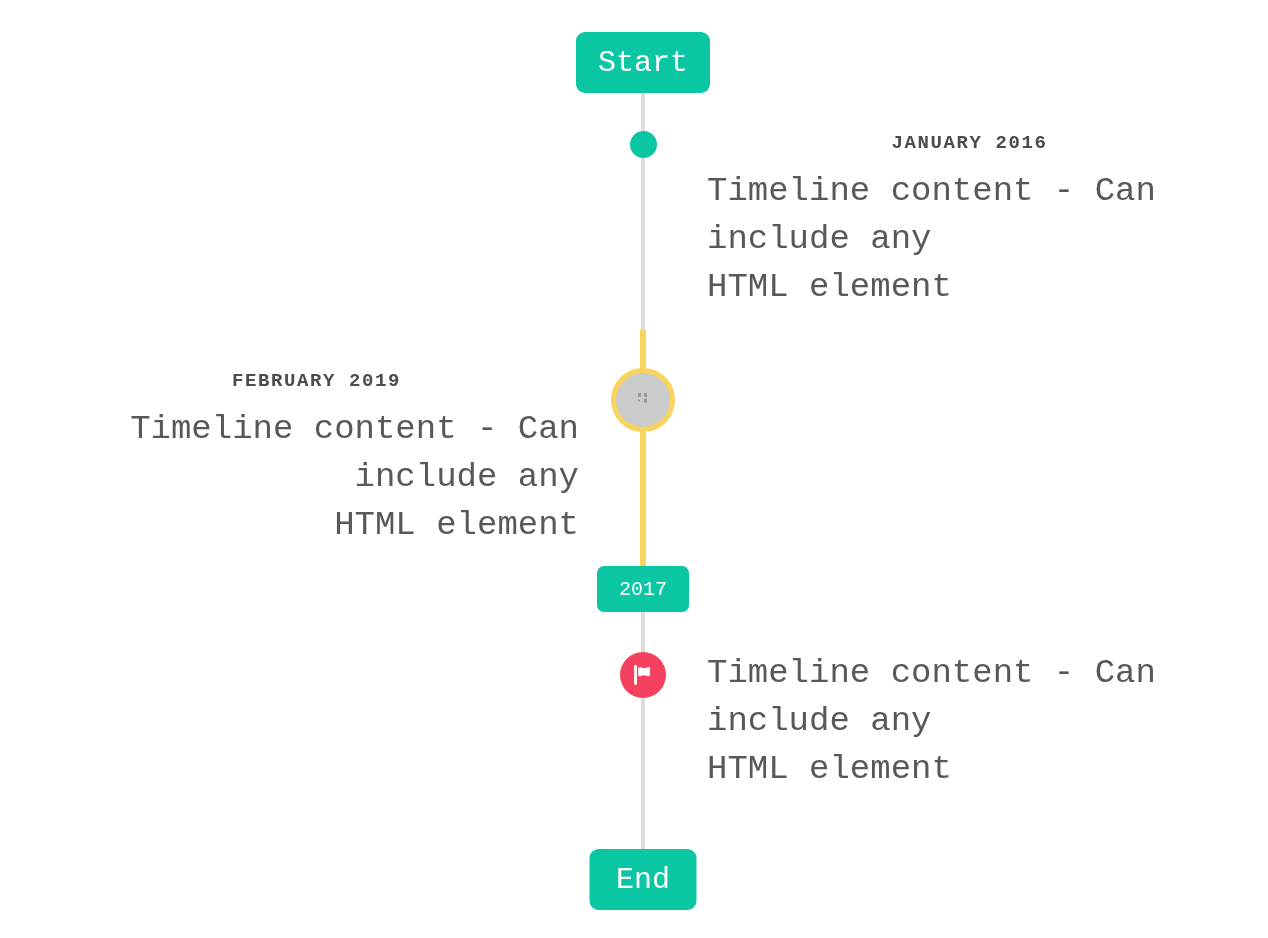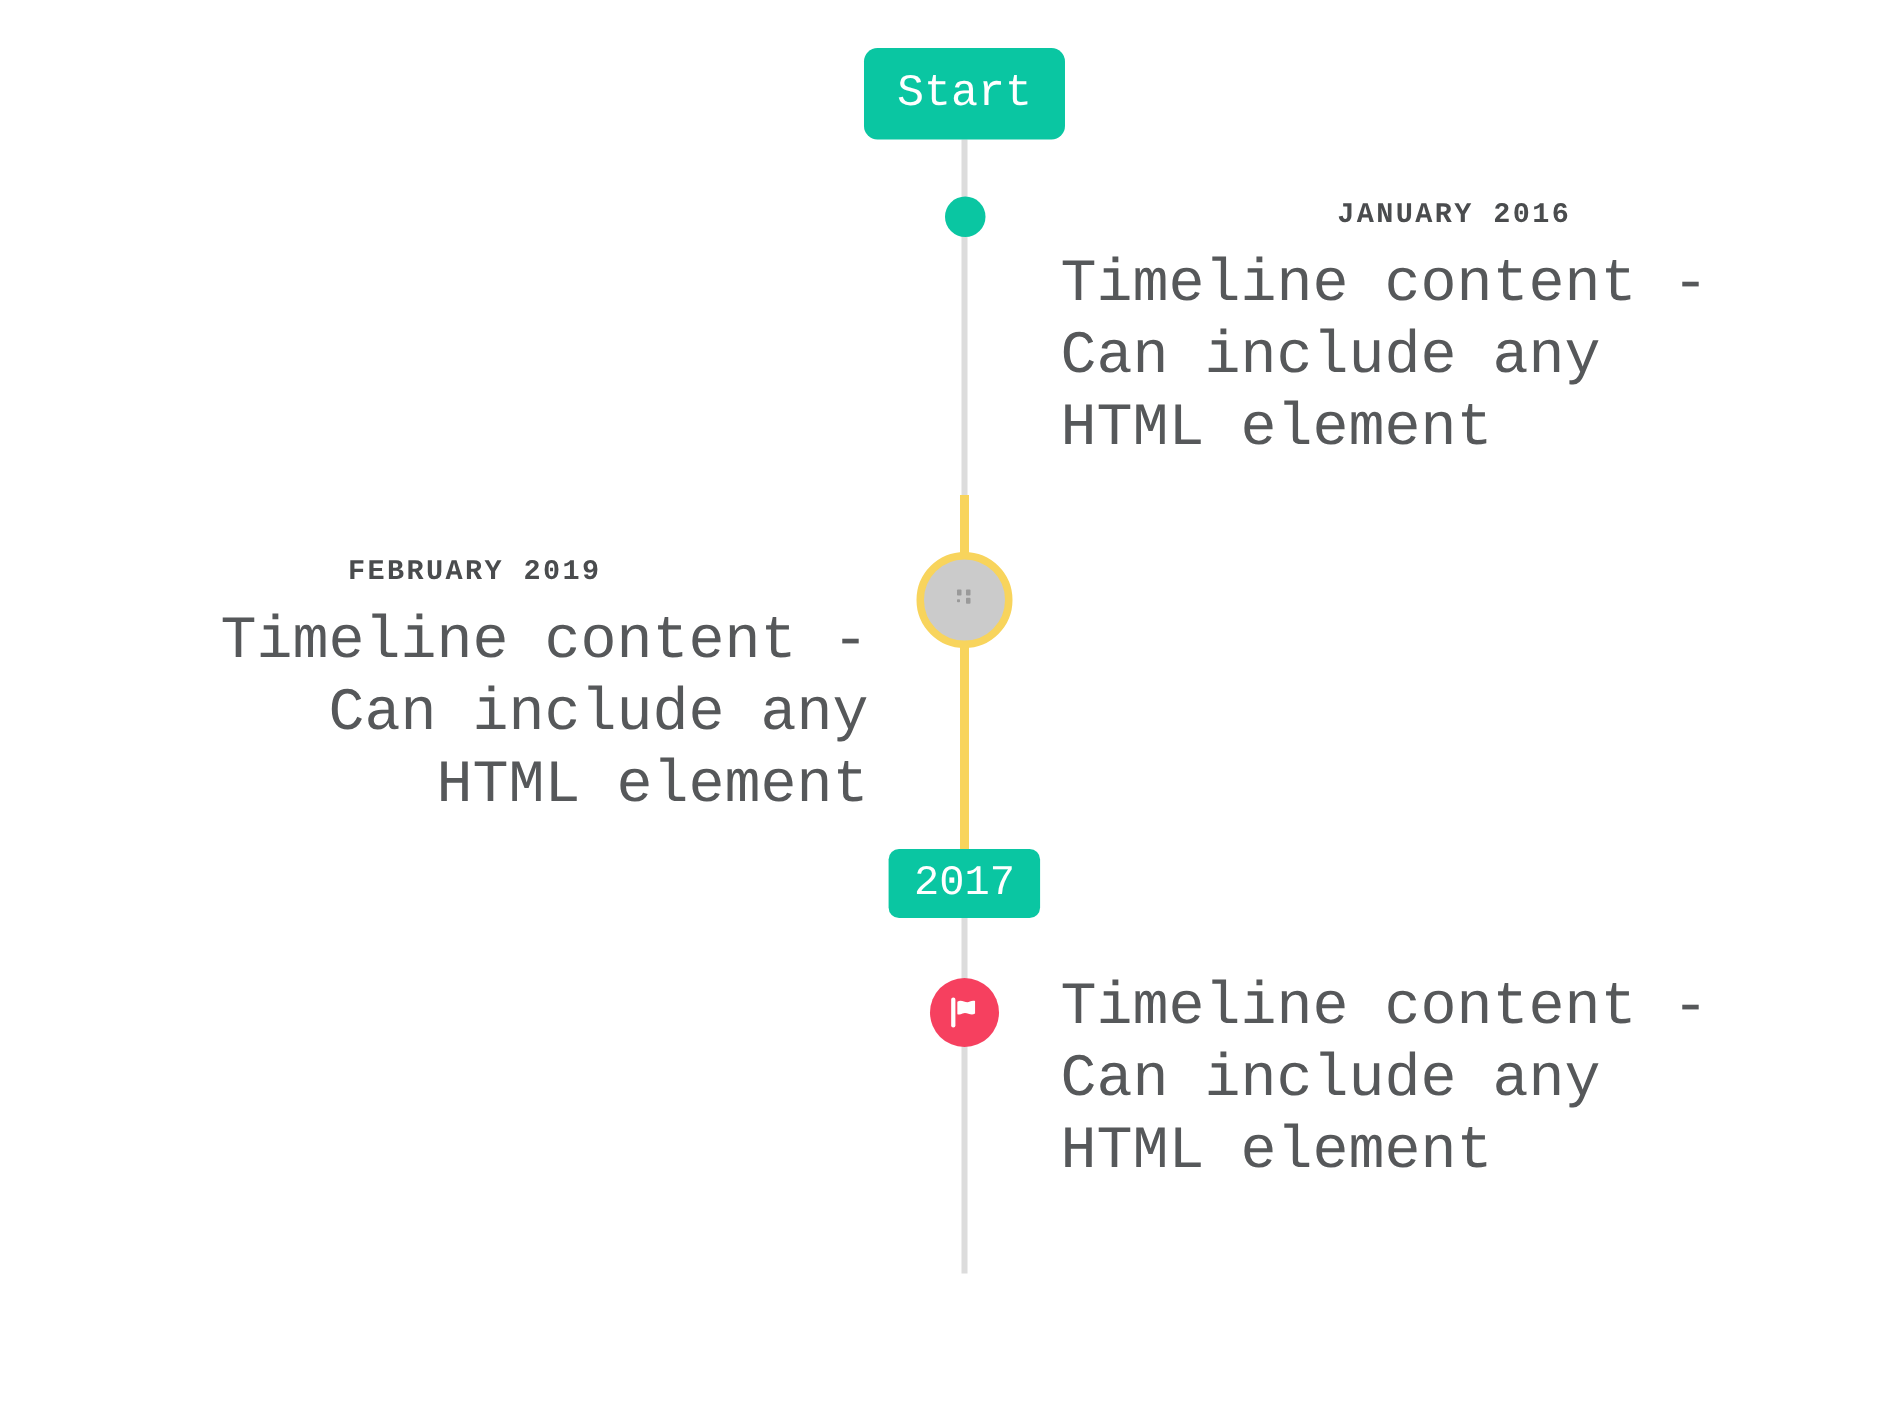--- a/index.html
+++ b/index.html
@@ -20,54 +20,55 @@
   .seg-bottom { top: 612px; height: 237px; }
 
   
   .badge {
     position: absolute; left: 629px; transform: translateX(-50%);
     background: var(--teal, #0ac6a2); color: var(--badge_text, #ffffff);
     display: flex; align-items: center; justify-content: center;
     box-sizing: border-box; white-space: nowrap;
   }
   .badge-start { top: 32px;  height: 61px; min-width: 121px; padding: 0 22px; border-radius: 9px; font-size: 30px; }
-  .badge-year  { top: 566px; height: 46px; min-width: 92px;  padding: 0 17px; border-radius: 7px; font-size: 28px; }
+  .badge-year  { top: 566px; height: 46px; min-width: 92px;  padding: 0 17px; border-radius: 7px; font-size: 20px; }
   .badge-end   { top: 849px; height: 61px; min-width: 107px; padding: 0 24px; border-radius: 9px; font-size: 30px; }
 
   
   .marker { position: absolute; border-radius: 50%; box-sizing: border-box;
             display: flex; align-items: center; justify-content: center; }
   .marker-dot  { left: 616px; top: 131px; width: 27px; height: 27px; background: var(--teal, #0ac6a2); }
   .marker-img  { left: 597px; top: 368px; width: 64px; height: 64px;
                  background: var(--marker_fill_gray, #cbcbcb);
                  border: 5px solid var(--period_yellow, #f8d45c); }
   .marker-flag { left: 606px; top: 652px; width: 46px; height: 46px; background: var(--red, #f6405f); }
 
   
   .entry { position: absolute; width: 525px; }
   .entry-title {
     font-size: 19px; font-weight: bold; letter-spacing: 1.6px;
     line-height: 24px; color: var(--title_text, #4a4c4e); margin-bottom: 12px; text-align: center;
   }
-  .entry-content { font-size: 40px; line-height: 48px; color: var(--content_text, #56585a); }
+  .entry-content { font-size: 34px; line-height: 48px; color: var(--content_text, #56585a); }
   .entry-jan { left: 693px; top: 131px; text-align: left; }
   .entry-feb { right: 703px; top: 369px; text-align: right; }
   .entry-mar { left: 693px; top: 649px; text-align: left; }
 </style>
 </head>
 <body>
 
 <div class="canvas">
 
   <div class="seg seg-top"></div>
   <div class="seg seg-period"></div>
   <div class="seg seg-bottom"></div>
 
   <div class="badge badge-start">Start</div>
   <div class="badge badge-year">2017</div>
+  <div class="badge badge-end">End</div>
 
   <div class="marker marker-dot"></div>
 
   <div class="marker marker-img">
     <span>
       <svg width="20" height="17" viewBox="0 0 20 17">
         <g fill="#9a9a9a">
           <rect x="5" y="4" width="3" height="4" rx="0.6"></rect>
           <rect x="11" y="4" width="3" height="4" rx="0.6"></rect>
           <rect x="5" y="10.5" width="2" height="2" rx="0.5"></rect>

